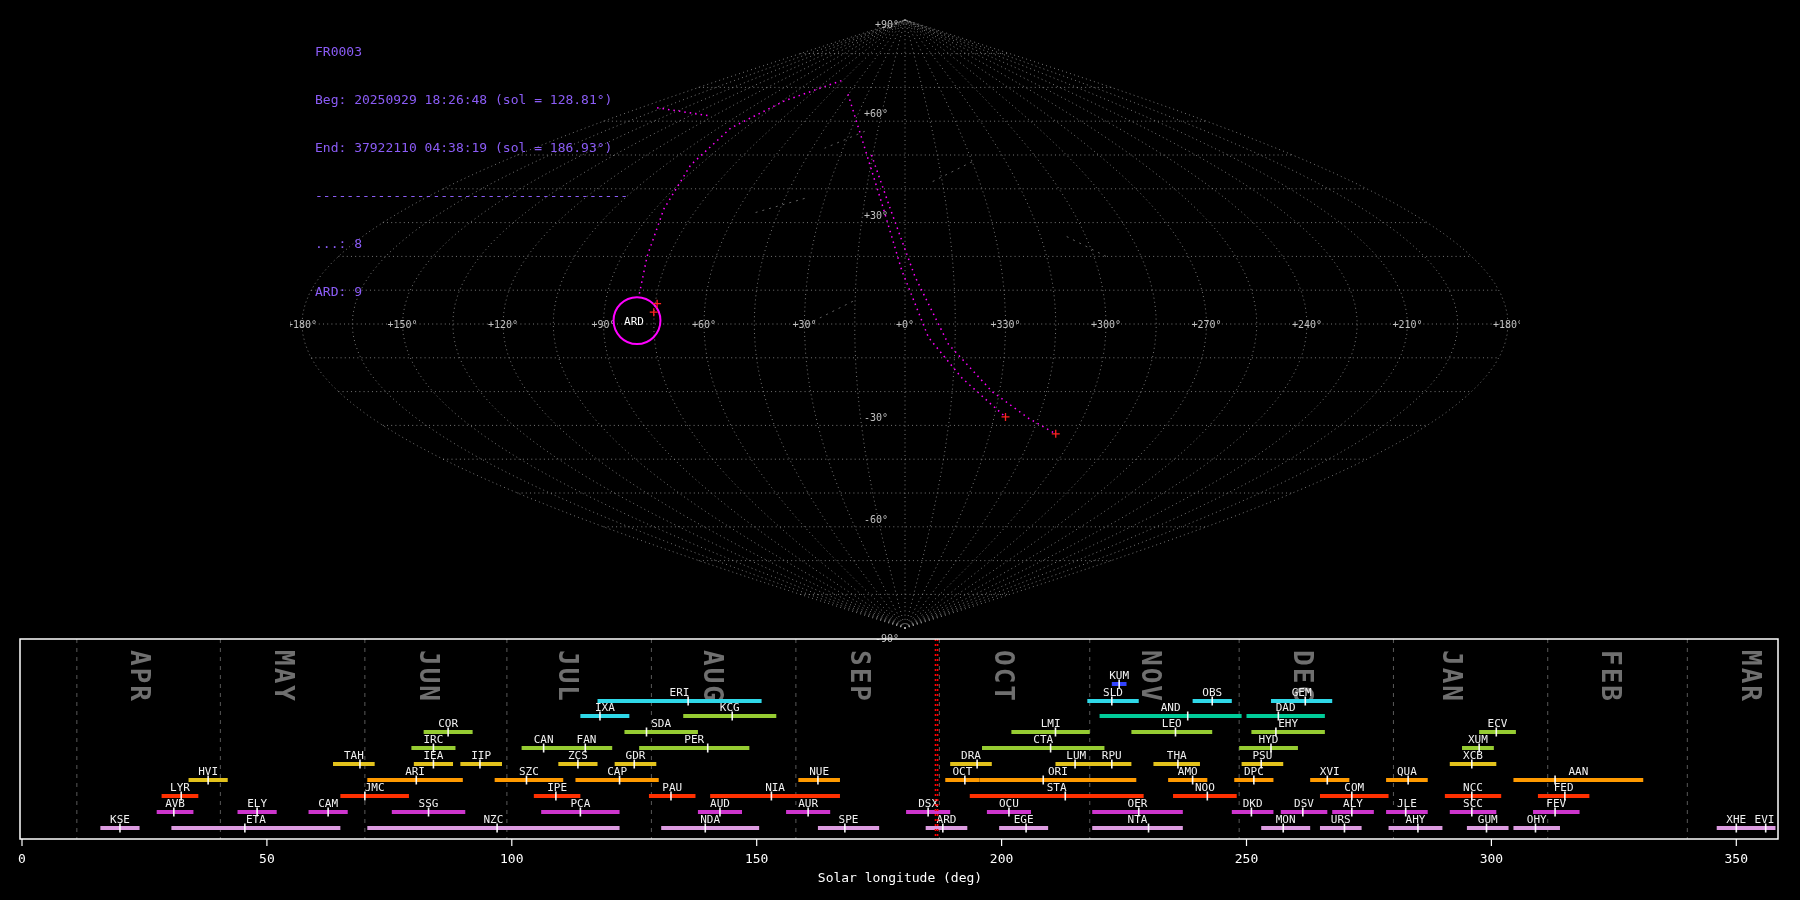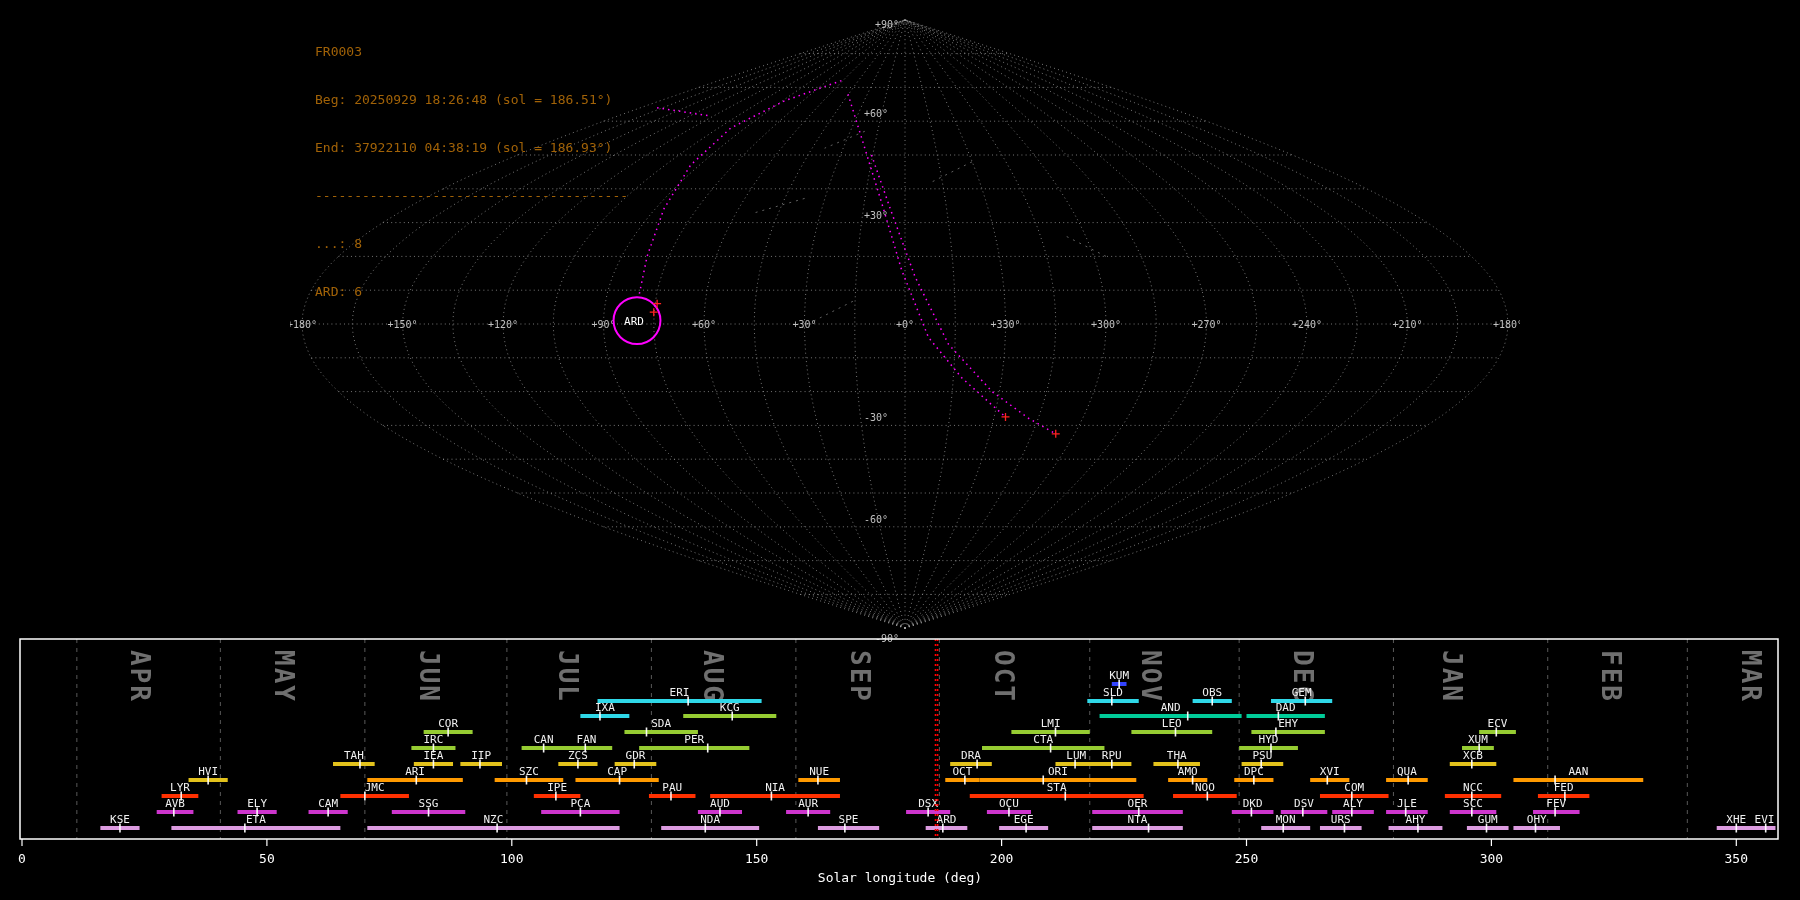--- a/index.html
+++ b/index.html
@@ -1,18 +1,18 @@
 <!DOCTYPE html>
 <html><head>
 <meta charset="utf-8">
 <style>
   html,body{margin:0;padding:0;background:#000;}
   #app{position:relative;width:1800px;height:900px;background:#000;overflow:hidden;
        font-family:"DejaVu Sans Mono","Liberation Mono",monospace;}
-  .header{position:absolute;left:315px;top:12px;color:#a16207;font-size:13px;line-height:16px;white-space:pre;}
+  .header{position:absolute;left:315px;top:12px;color:#8b5cf6;font-size:13px;line-height:16px;white-space:pre;}
   svg{position:absolute;display:block;}
   #skymap{left:290px;top:8px;}
   #timeline{left:0;top:636px;}
   #skymap .grid{fill:none;stroke:#a8a8a8;stroke-width:1;stroke-dasharray:1 3.2;opacity:.7;}
   #skymap .maplbl{fill:#c0c0c0;font-size:10px;font-family:"DejaVu Sans Mono",monospace;}
   #skymap .radlbl{fill:#fff;font-size:11px;font-family:"DejaVu Sans Mono",monospace;}
   .trkm{fill:none;stroke-width:1.5;stroke-dasharray:1.5 4;}
   .trks{fill:none;stroke-width:1;stroke-dasharray:2 5;opacity:.7;}
   .radiant{fill:none;stroke-width:2;}
   .redmark{fill:none;stroke-width:1.3;}
@@ -408,19 +408,19 @@
       <line x1="1246.5" y1="203" x2="1246.5" y2="210" class="axis"></line>
       <text x="1246.5" y="227" text-anchor="middle" class="ticklbl">250</text>
       <line x1="1491.3999999999999" y1="203" x2="1491.3999999999999" y2="210" class="axis"></line>
       <text x="1491.3999999999999" y="227" text-anchor="middle" class="ticklbl">300</text>
       <line x1="1736.3" y1="203" x2="1736.3" y2="210" class="axis"></line>
       <text x="1736.3" y="227" text-anchor="middle" class="ticklbl">350</text>
       <text x="900" y="246" text-anchor="middle" class="xlabel">Solar longitude (deg)</text>
     </svg>
   <div class="header">
     <div>FR0003</div>
-    <div>Beg: 20250929 18:26:48 (sol = 186.51°)</div>
+    <div>Beg: 20250929 18:26:48 (sol = 128.81°)</div>
     <div>End: 37922110 04:38:19 (sol = 186.93°)</div>
     <div>----------------------------------------</div>
     <div>...: 8</div>
-    <div>ARD: 6</div>
+    <div>ARD: 9</div>
   </div>
 </div>
 
 </body></html>

